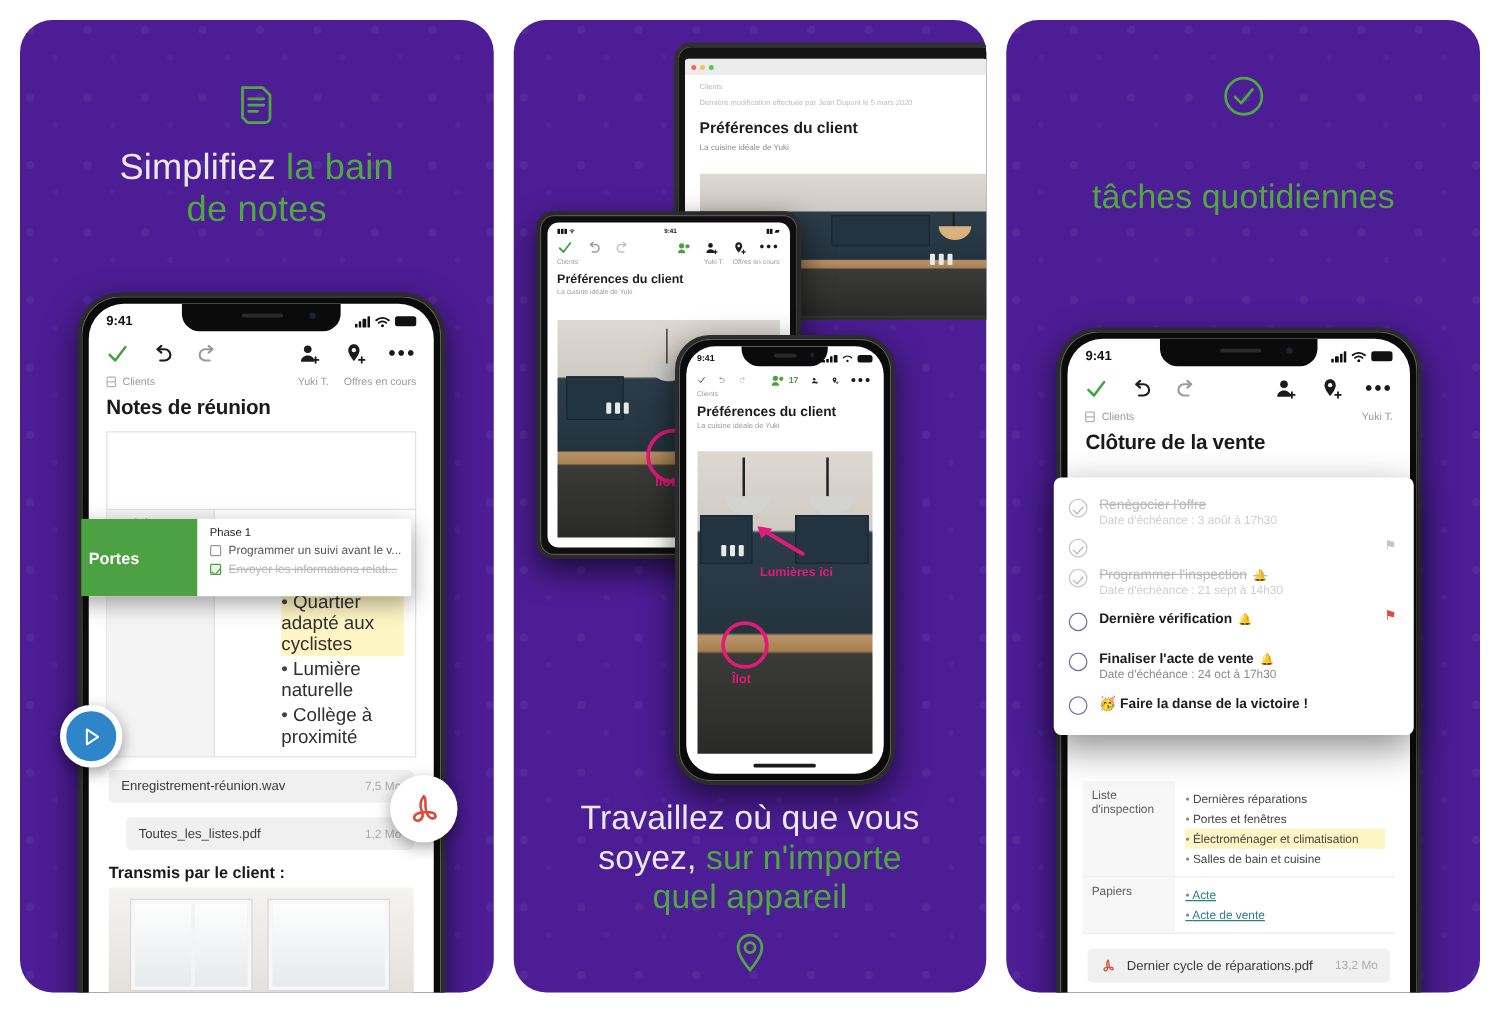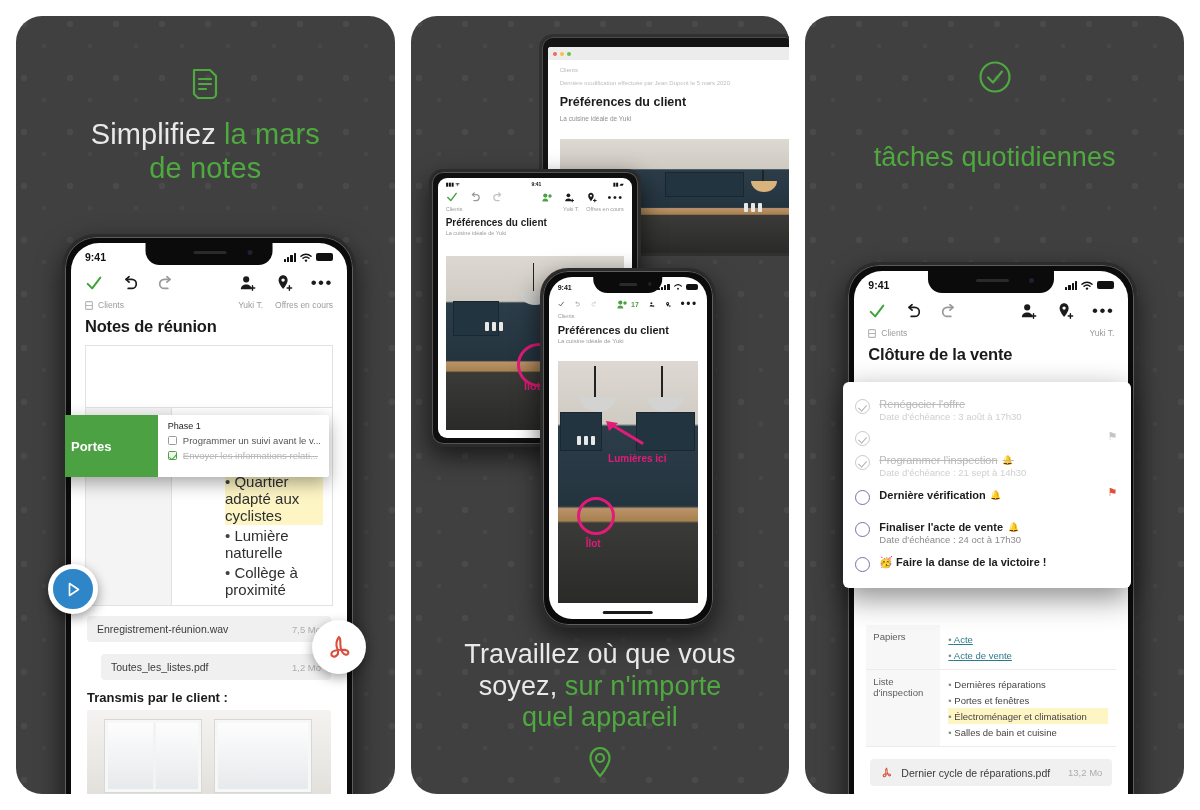--- a/index.html
+++ b/index.html
@@ -14,21 +14,21 @@
     width: 1200px; height: 810px;
     display: flex;
     gap: 16px;
     padding: 16px;
     background: #ffffff;
   }
   .panel {
     position: relative;
     flex: 1 1 0;
     border-radius: 26px;
-    background: #404040;
+    background: #4c1d95;
     overflow: hidden;
   }
   
   .dots {
     position: absolute; inset: 0;
     background-image:
       radial-gradient(circle at 8px 8px, rgba(255,255,255,0.055) 3.2px, transparent 3.6px),
       radial-gradient(circle at 28px 30px, rgba(255,255,255,0.035) 2.2px, transparent 2.6px);
     background-size: 46px 54px, 46px 54px;
     pointer-events: none;
@@ -296,21 +296,21 @@
   <div class="panel">
     <div class="dots"></div>
 
     <div class="panel-head">
       <svg class="head-icon" width="30" height="34" viewBox="0 0 30 34">
         <path d="M4 2h16l6 6v18a4 4 0 0 1-4 4H8l-4-4V2z" fill="none" stroke="#4EA93F" stroke-width="2.2" stroke-linejoin="round"></path>
         <path d="M9 11h12M9 16h12M9 21h7" stroke="#4EA93F" stroke-width="2.2" stroke-linecap="round"></path>
       </svg>
       <div class="head-title">
         <span>Simplifiez</span>
-        <span class="g">la mars</span><br>
+        <span class="g">la bain</span><br>
         <span class="g">de notes</span>
       </div>
     </div>
 
     <div class="phone" style="left:46px; top:218px; width:294px; height:600px;">
       <div class="phone-screen">
         <div class="notch">
           <span class="speaker"></span>
           <span class="cam"></span>
         </div>
@@ -711,35 +711,35 @@
             <span>Yuki T.</span>
           </span>
         </div>
 
         <div class="doc-title">Clôture de la vente</div>
 
         <div style="height:252px;"></div>
 
         <div class="bg-table">
           <div class="bg-row">
-            <div class="bg-h">Papiers</div>
-            <div class="bg-b">
-              <li class="lnk">Acte</li>
-              <li class="lnk">Acte de vente</li>
-            </div>
-          </div>
-          <div class="bg-row">
             <div class="bg-h">Liste d'inspection</div>
             <div class="bg-b">
               <li>Dernières réparations</li>
               <li>Portes et fenêtres</li>
               <li class="hl">Électroménager et climatisation</li>
               <li>Salles de bain et cuisine</li>
             </div>
           </div>
+          <div class="bg-row">
+            <div class="bg-h">Papiers</div>
+            <div class="bg-b">
+              <li class="lnk">Acte</li>
+              <li class="lnk">Acte de vente</li>
+            </div>
+          </div>
         </div>
 
         <div class="attach" style="margin-top:12px;">
           <svg width="13" height="13" viewBox="0 0 30 30">
             <path d="M15 5c-2.8 3.6-3.2 8-1.6 11.8 1.4 3.4.6 6.2-1.8 7.4-2.2 1.1-4.6-.4-4.2-2.6.5-2.6 4.6-3.7 9-3.9 4.2-.2 7.8.8 8 2.9.2 1.8-2.4 2.8-4.2 1.6-2.3-1.6-3.6-5.2-3.8-9.2-.2-3.6.5-6.4-1.4-8z" fill="none" stroke="#D94E3D" stroke-width="2.4" stroke-linejoin="round" stroke-linecap="round"></path>
           </svg>
           <span>Dernier cycle de réparations.pdf</span>
           <span class="size">13,2 Mo</span>
         </div>
       </div>

